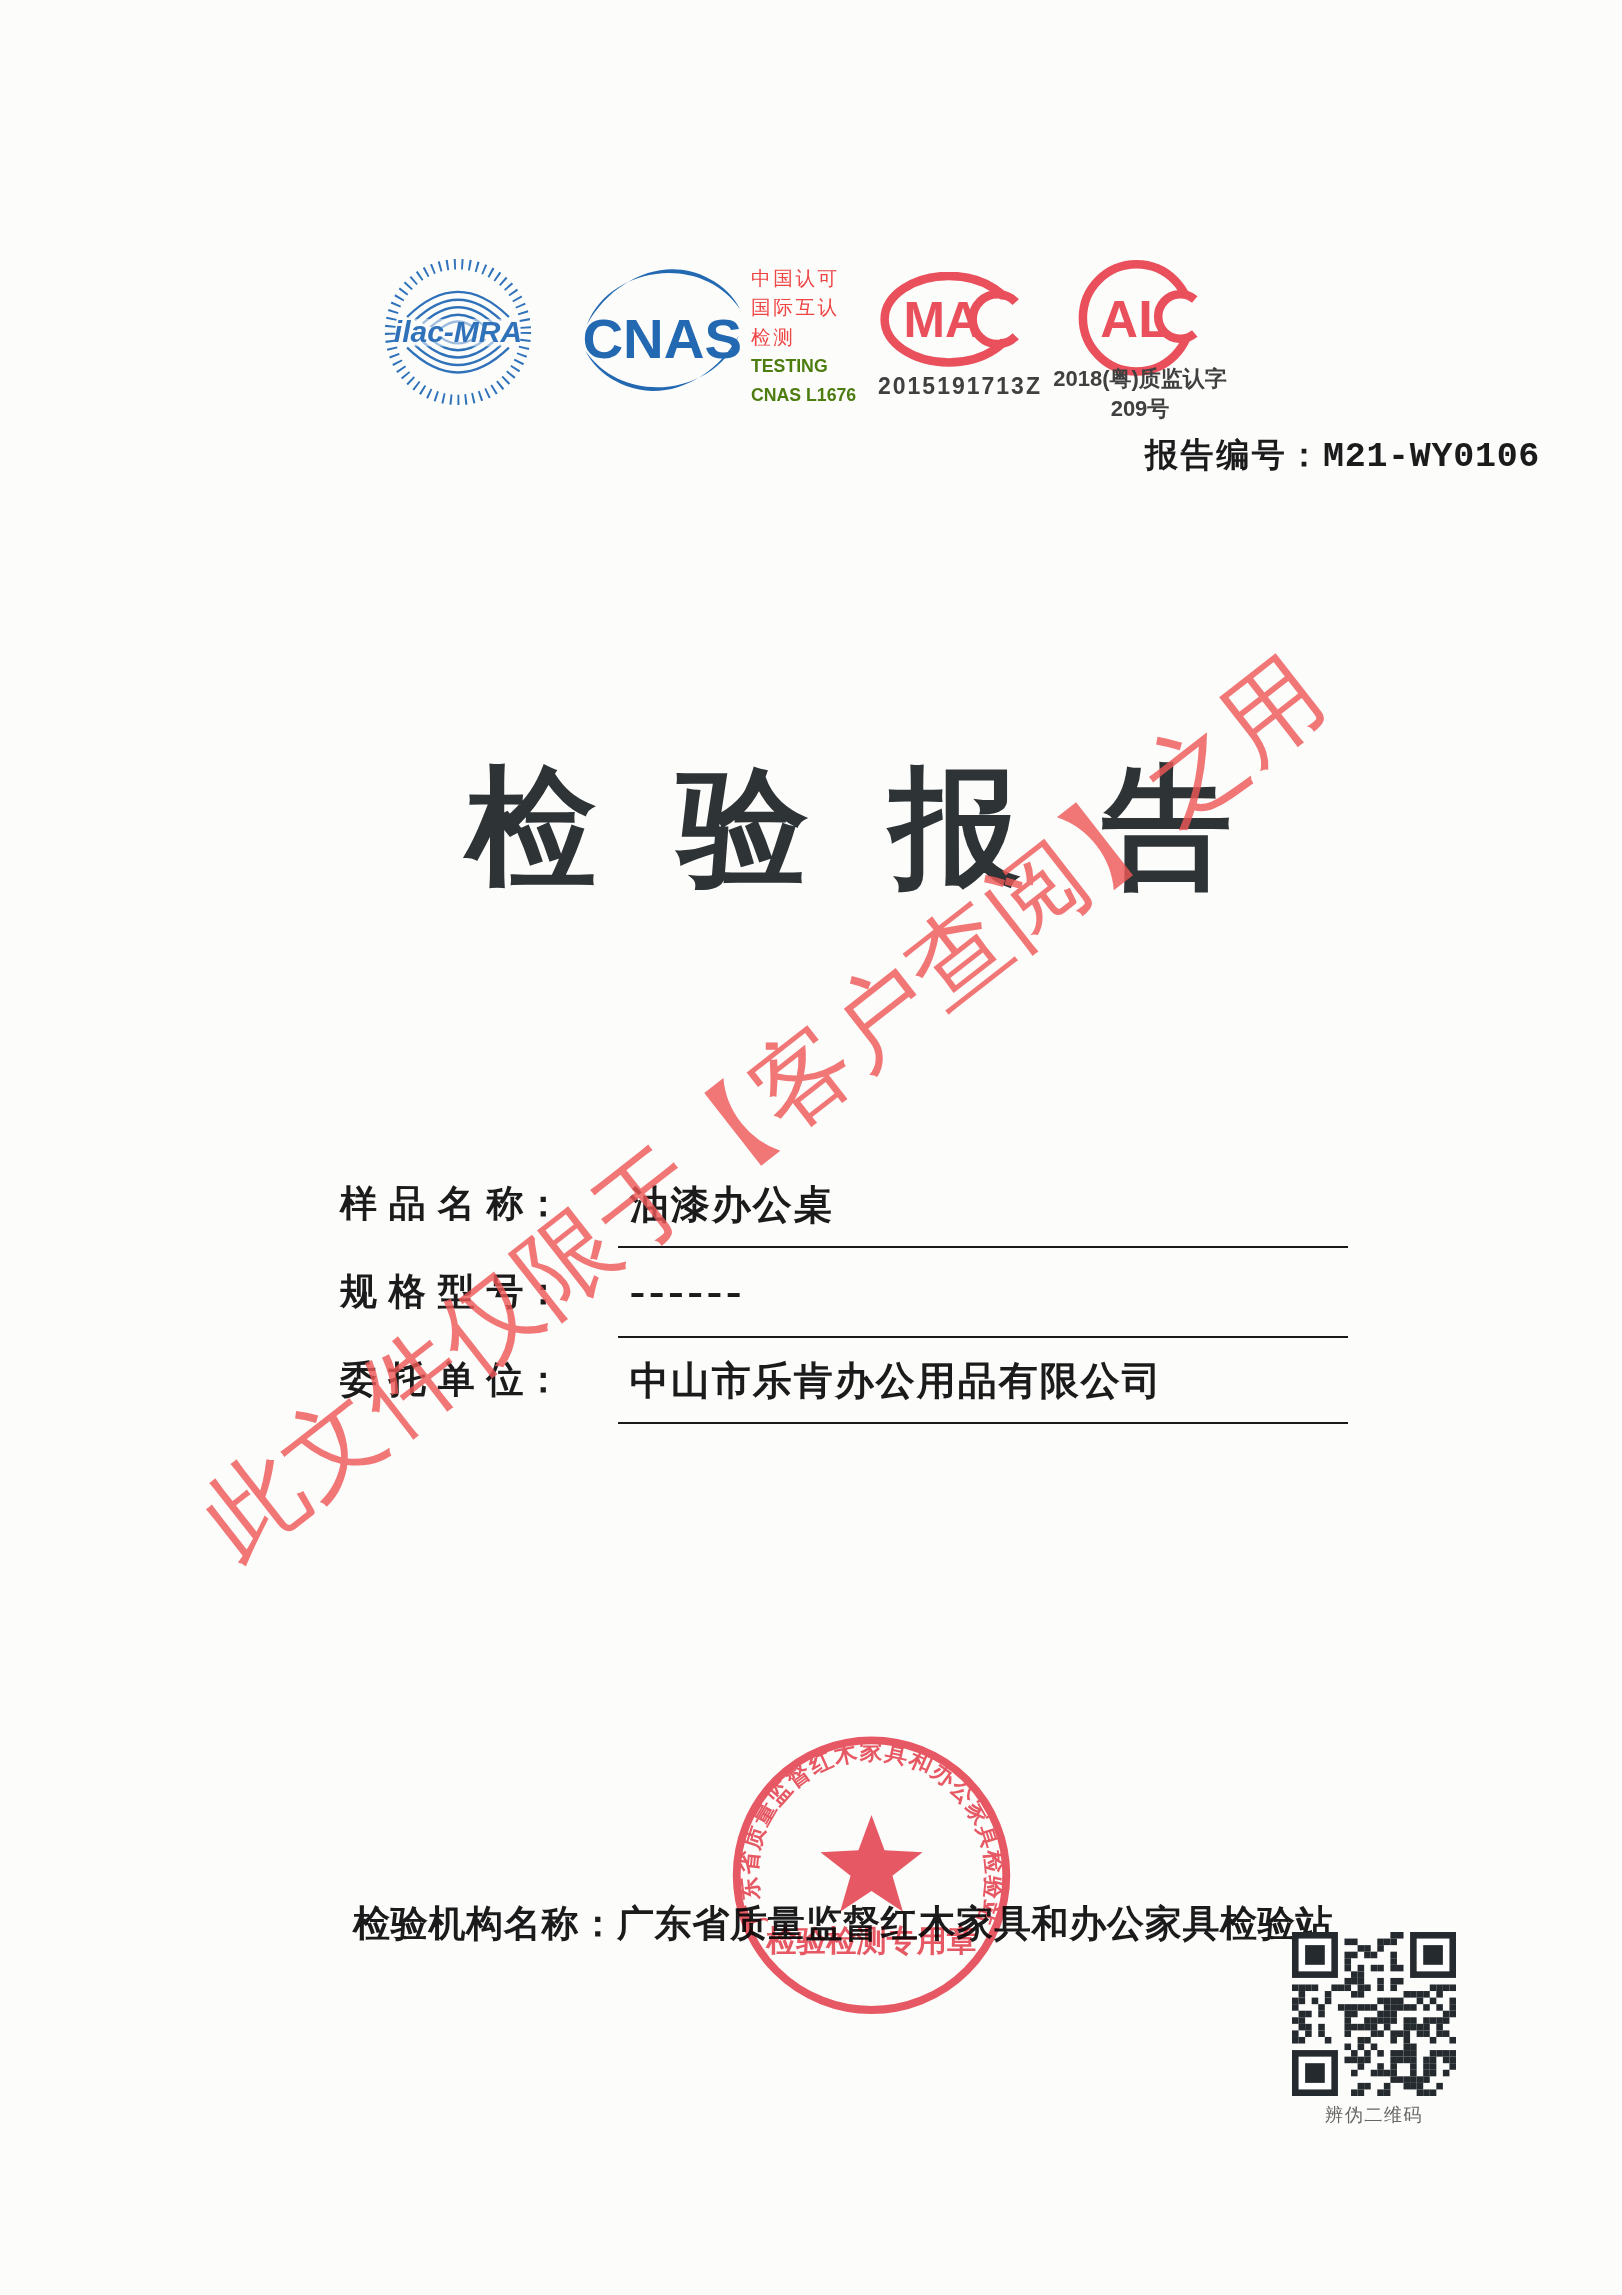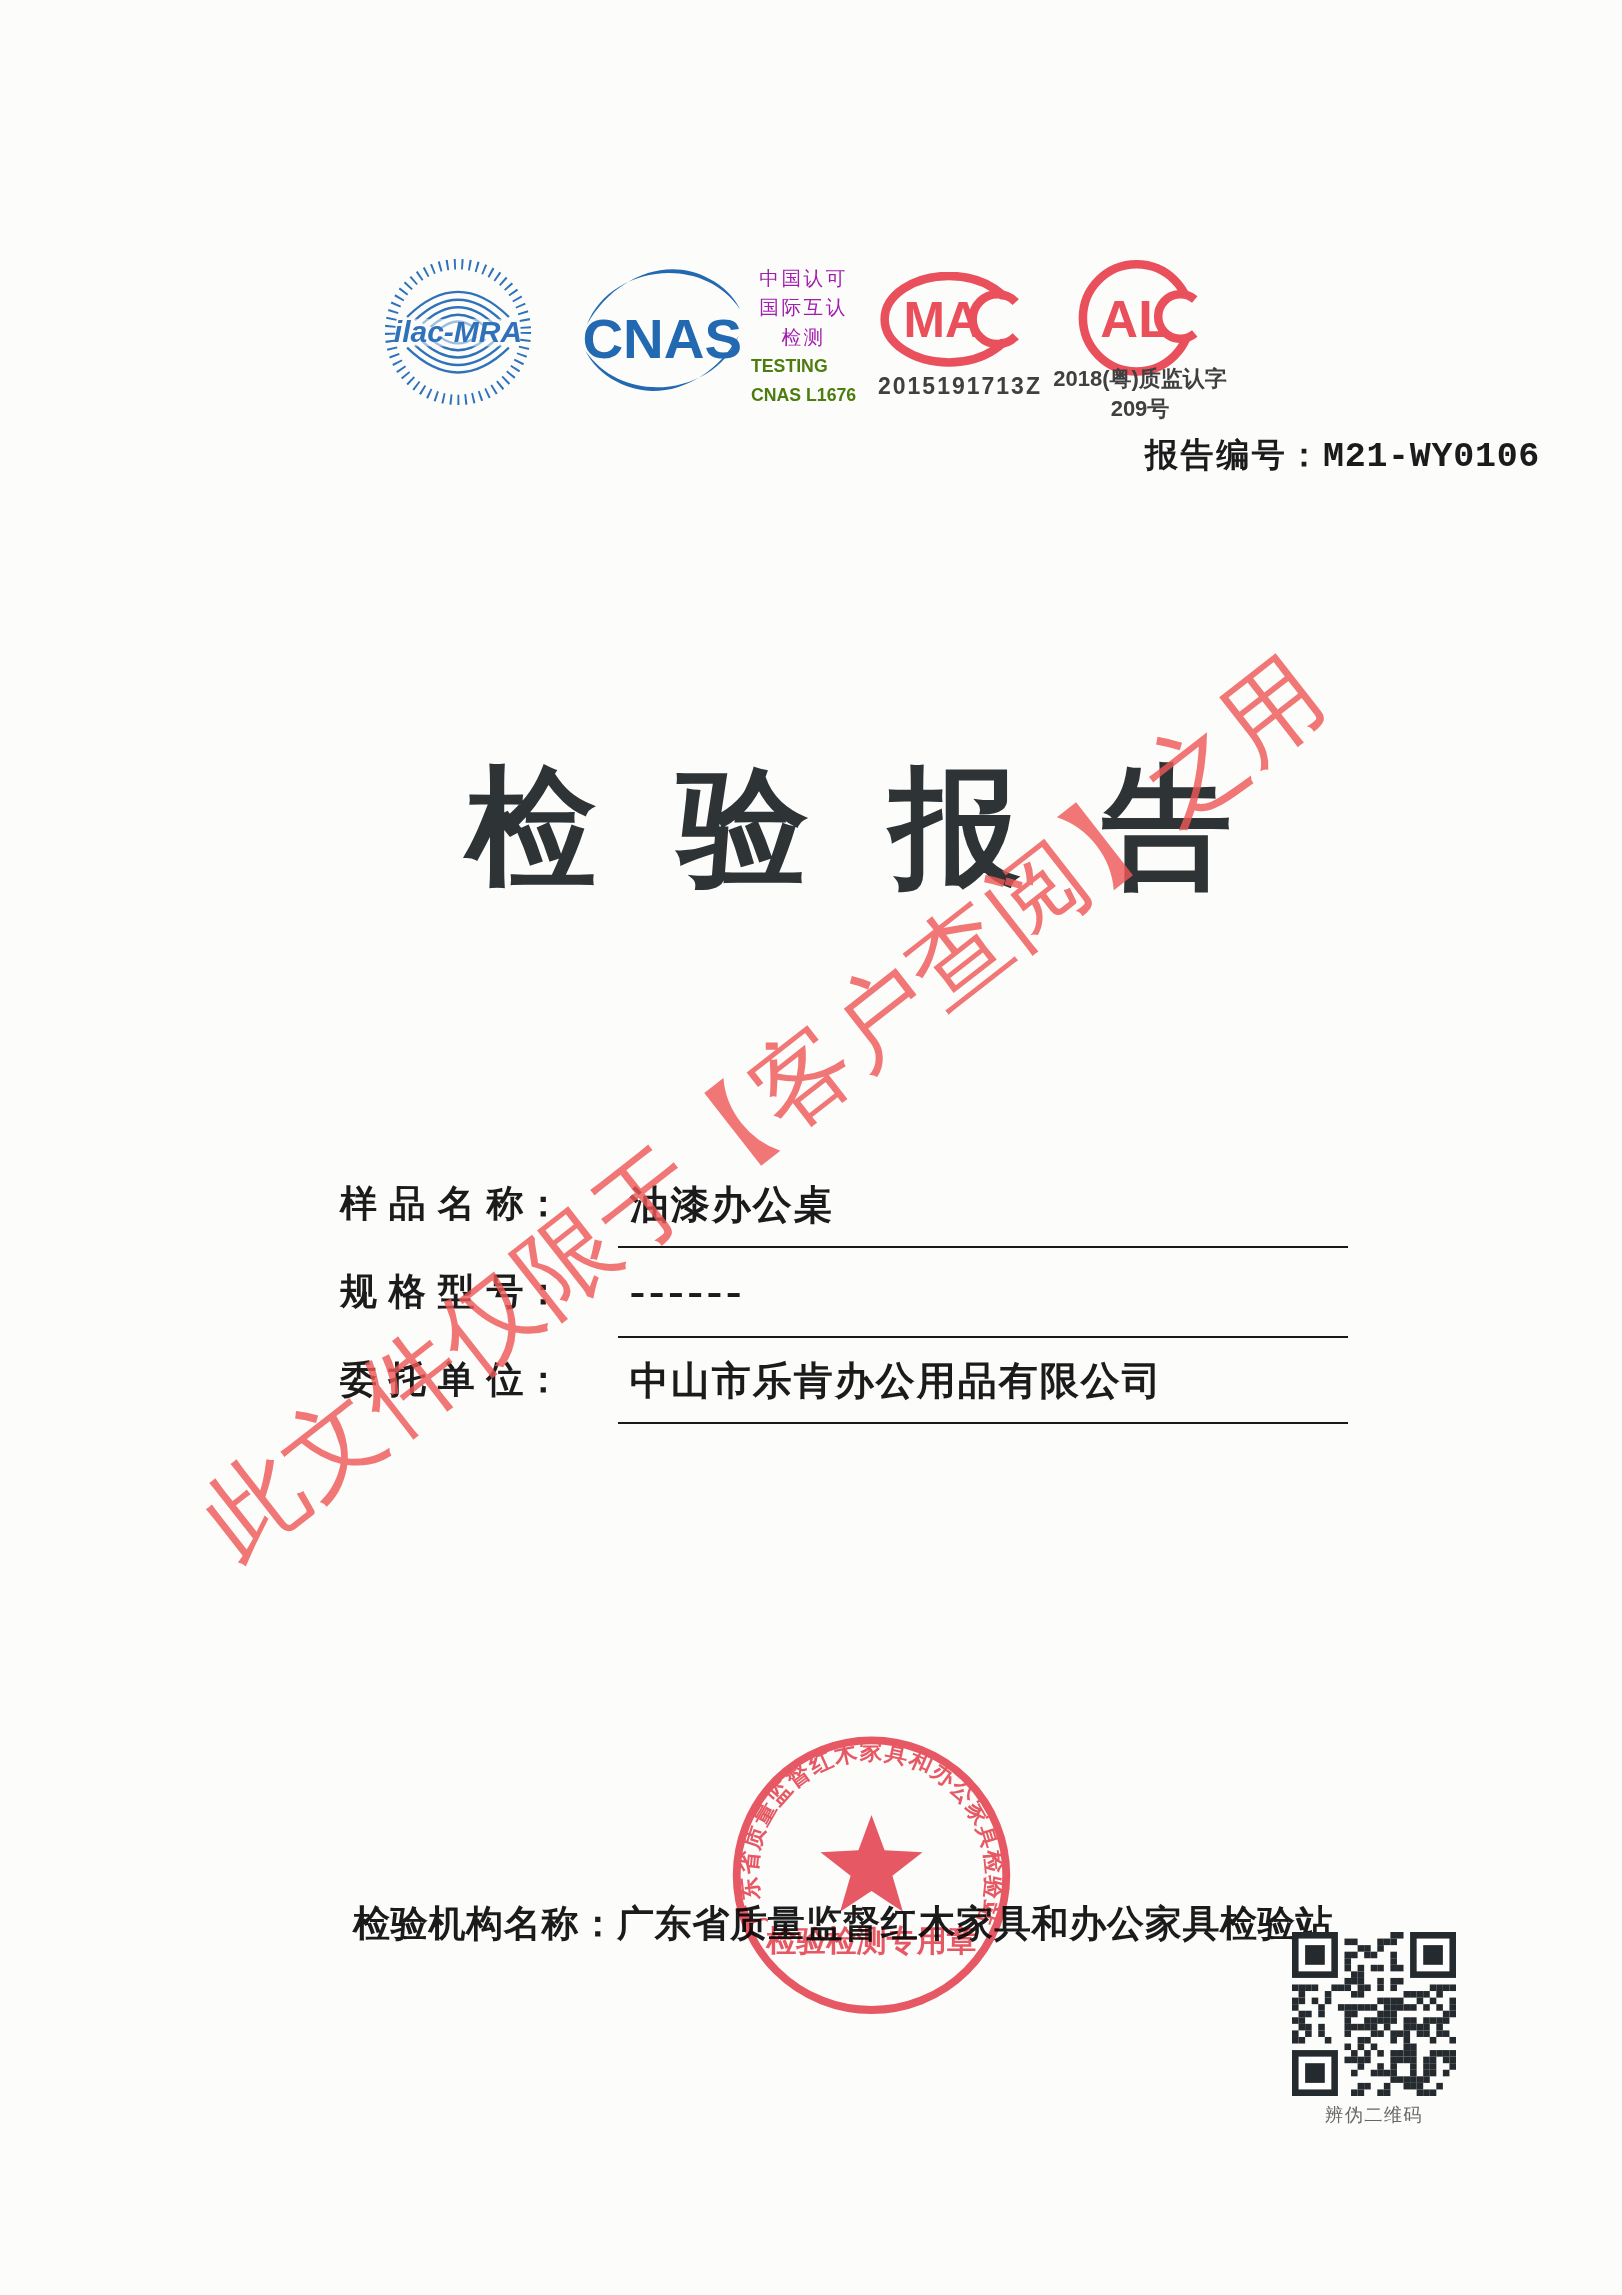--- a/index.html
+++ b/index.html
@@ -2,21 +2,21 @@
 <html style="font-size:10.5px"><head>
 <meta charset="utf-8">
 <style>
   html,body{margin:0;padding:0;background:#e8e8e8;}
   .page{position:relative;width:1623px;height:2295px;background:#fcfcfb;overflow:hidden;
         font-family:"Liberation Serif",serif;color:#1b1b1b;}
   .abs{position:absolute;}
 
   
   .side-col{position:absolute;left:751px;top:264px;}
-  .side-col .cjk{font-size:19.6px;line-height:29.4px;letter-spacing:2.6px;color:#a21caf;font-weight:500;text-align:center;}
+  .side-col .cjk{font-size:19.6px;line-height:29.4px;letter-spacing:2.6px;color:#ef4444;font-weight:500;}
   .side-col .lat{font-size:17.7px;line-height:29px;color:#4d7c0f;font-weight:700;font-family:Liberation Sans, sans-serif;}
   .cert-red{position:absolute;color:#404040;font-weight:700;text-align:center;
             font-family:"Liberation Sans",sans-serif;}
   #cma-cert{left:878px;top:373px;width:144px;font-size:23px;letter-spacing:2px;}
   #cal-cert{left:1042px;top:364px;width:196px;font-size:22px;letter-spacing:0px;}
 
   
   .report-no{position:absolute;left:1145px;top:433px;white-space:nowrap;}
   .report-no .lbl{font-size:33px;font-weight:700;letter-spacing:2.6px;}
   .report-no .code{font-family:"Liberation Mono",monospace;font-size:35px;font-weight:700;letter-spacing:0.7px;}

